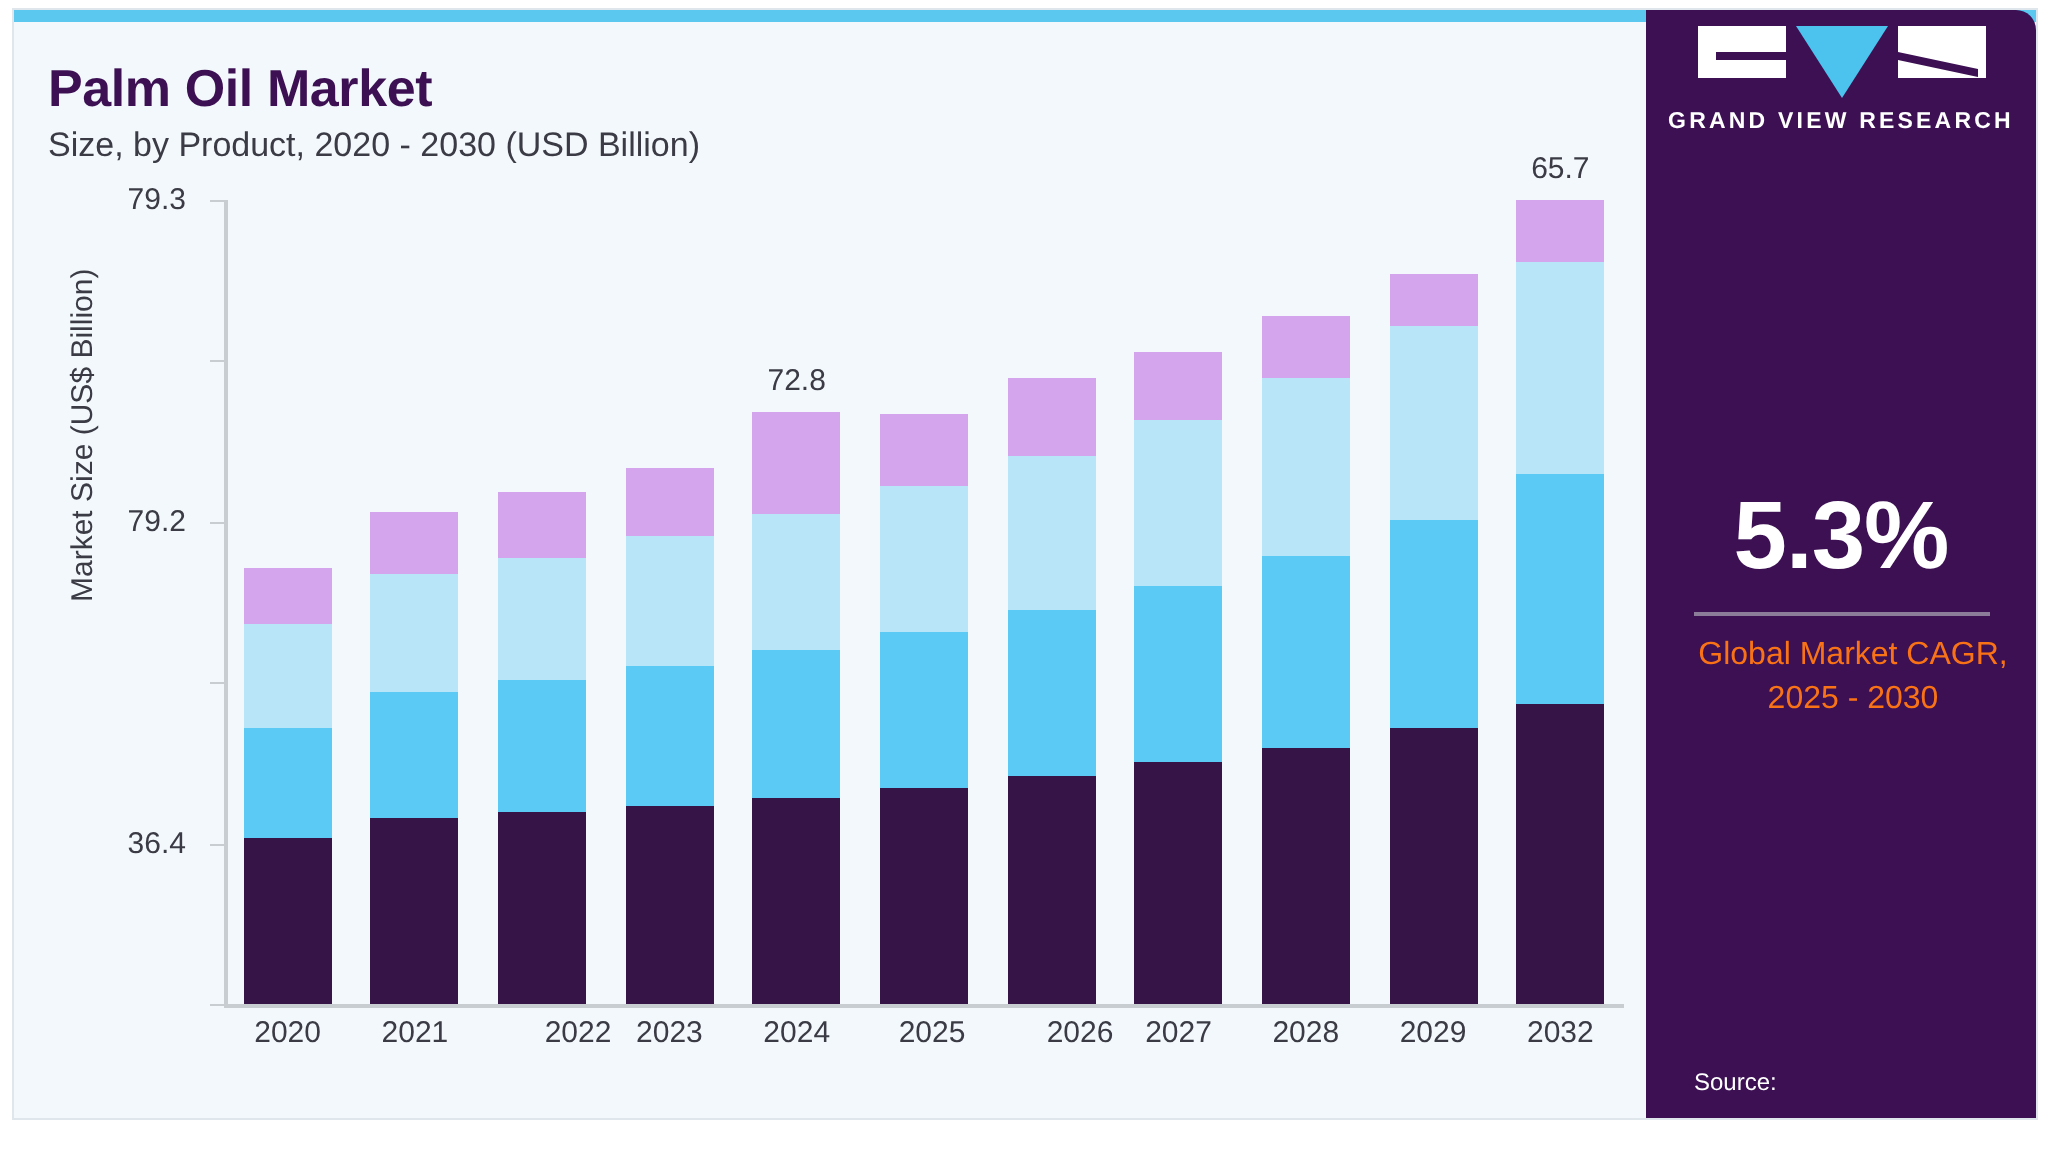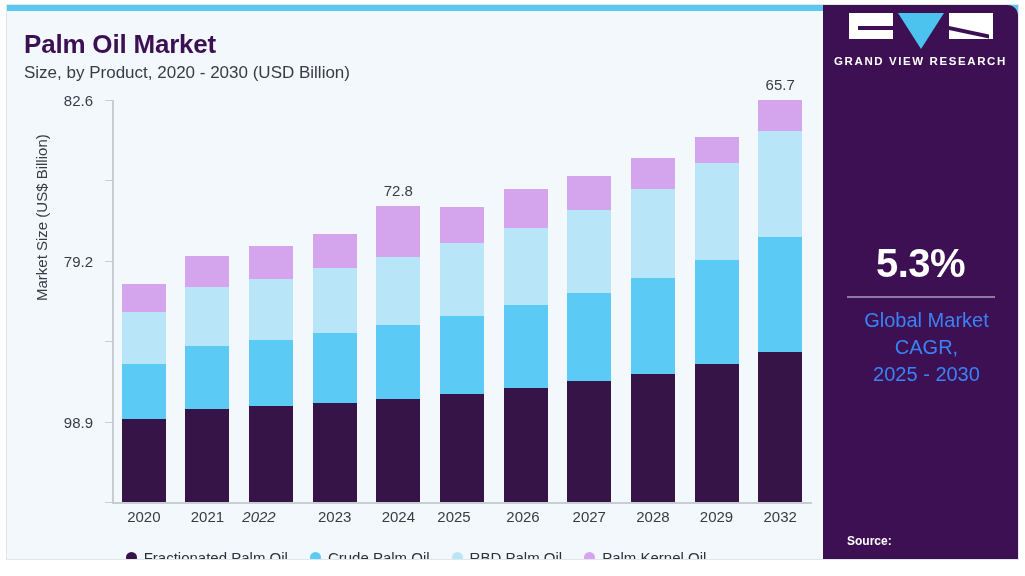--- a/index.html
+++ b/index.html
@@ -185,42 +185,42 @@
     letter-spacing: 1.6px;
   }
   .cagr-block {
     position: absolute;
     left: 0; top: 236px;
     width: 195px;
     text-align: center;
   }
   .cagr-value {
     color: #ffffff;
-    font-size: 40px;
+    font-size: 48px;
     font-weight: bold;
     letter-spacing: -0.5px;
   }
   .cagr-rule {
     width: 148px; height: 2px;
     background: #8c7b99;
     margin: 10px auto 9px auto;
   }
   .cagr-label {
-    color: #3b82f6;
-    font-size: 20px;
+    color: #f97316;
+    font-size: 16px;
     line-height: 1.35;
     margin-left: 12px;
   }
   .source {
     position: absolute;
     left: 24px; bottom: 22px;
     width: 170px;
     color: #ffffff;
   }
-  .source-head { font-size: 12px; font-weight: bold; margin-bottom: 3px; }
+  .source-head { font-size: 12px; font-weight: normal; margin-bottom: 3px; }
   .source-url { font-size: 12.5px; }
 </style>
 </head>
 <body>
 
 <div id="root">
   <div class="card">
     <div class="top-accent"></div>
 
     <div class="chart-wrap">
@@ -228,27 +228,27 @@
       <div class="chart-subtitle">Size, by Product, 2020 - 2030 (USD Billion)</div>
 
       <div class="plot" id="plot">
         <div class="axis-line-y"></div>
         <div class="axis-line-x"></div>
         <div id="yticks">
             <div class="ytick" style="top: 402px;"></div>
             <div class="ytick" style="top: 321.6px;"></div>
             <div class="ytick" style="top: 241.2px;"></div>
             <div class="ytick" style="top: 160.8px;">
-              <div class="ylabel-txt" style="top: 160.8px;">98.9</div>
+              <div class="ylabel-txt" style="top: 160.8px;">36.4</div>
             </div>
             <div class="ytick" style="top: 80.4px;">
               <div class="ylabel-txt" style="top: 80.4px;">79.2</div>
             </div>
             <div class="ytick" style="top: 0px;">
-              <div class="ylabel-txt" style="top: 0px;">82.6</div>
+              <div class="ylabel-txt" style="top: 0px;">79.3</div>
             </div>
           </div>
         <div id="bars">
             <div class="bar" style="left: 9.81818px;">
               <div class="seg" style="height: 82.8364px; background: rgb(55, 20, 71);"></div>
               <div class="seg" style="height: 54.8182px; background: rgb(91, 203, 245);"></div>
               <div class="seg" style="height: 52.7879px; background: rgb(185, 229, 248);"></div>
               <div class="seg" style="height: 27.2061px; background: rgb(212, 165, 236);"></div>
             </div>
             <div class="bar" style="left: 73.4545px;">
@@ -308,56 +308,38 @@
             <div class="bar" style="left: 646.182px;">
               <div class="seg" style="height: 150.242px; background: rgb(55, 20, 71);"></div>
               <div class="seg" style="height: 114.509px; background: rgb(91, 203, 245);"></div>
               <div class="seg" style="height: 106.388px; background: rgb(185, 229, 248);"></div>
               <div class="seg" style="height: 30.4545px; background: rgb(212, 165, 236);"></div>
             </div>
           </div>
         <div id="xlabels">
             <div class="xtick-lbl" style="left: 1.81818px;">2020</div>
             <div class="xtick-lbl" style="left: 65.4545px;">2021</div>
-            <div class="xtick-lbl" style="left: 117px; font-style: italic;">2022</div>
+            <div class="xtick-lbl" style="left: 147px;">2022</div>
             <div class="xtick-lbl" style="left: 192.727px;">2023</div>
             <div class="xtick-lbl" style="left: 256.364px;">2024</div>
-            <div class="xtick-lbl" style="left: 312px;">2025</div>
-            <div class="xtick-lbl" style="left: 381px;">2026</div>
+            <div class="xtick-lbl" style="left: 324px;">2025</div>
+            <div class="xtick-lbl" style="left: 398px;">2026</div>
             <div class="xtick-lbl" style="left: 447.273px;">2027</div>
             <div class="xtick-lbl" style="left: 510.909px;">2028</div>
             <div class="xtick-lbl" style="left: 574.545px;">2029</div>
             <div class="xtick-lbl" style="left: 638.182px;">2032</div>
           </div>
         <div id="totals">
             <div class="bar-total" style="left: 241.364px; top: 82.3879px;">72.8</div>
             <div class="bar-total" style="left: 623.182px; top: -23.5939px;">65.7</div>
           </div>
       </div>
 
       <div class="yaxis-title">Market Size (US$ Billion)</div>
 
-      <div class="legend" id="legend">
-          <div class="legend-item">
-            <span class="legend-dot" style="background: rgb(55, 20, 71);"></span>
-            <span>Fractionated Palm Oil</span>
-          </div>
-          <div class="legend-item">
-            <span class="legend-dot" style="background: rgb(91, 203, 245);"></span>
-            <span>Crude Palm Oil</span>
-          </div>
-          <div class="legend-item">
-            <span class="legend-dot" style="background: rgb(185, 229, 248);"></span>
-            <span>RBD Palm Oil</span>
-          </div>
-          <div class="legend-item">
-            <span class="legend-dot" style="background: rgb(212, 165, 236);"></span>
-            <span>Palm Kernel Oil</span>
-          </div>
-        </div>
     </div>
 
     <div class="side">
       <div class="logo">
         <div class="logo-marks">
           <span class="logo-g"></span>
           <span class="logo-v"></span>
           <span class="logo-r"></span>
         </div>
         <div class="logo-text">GRAND VIEW RESEARCH</div>

